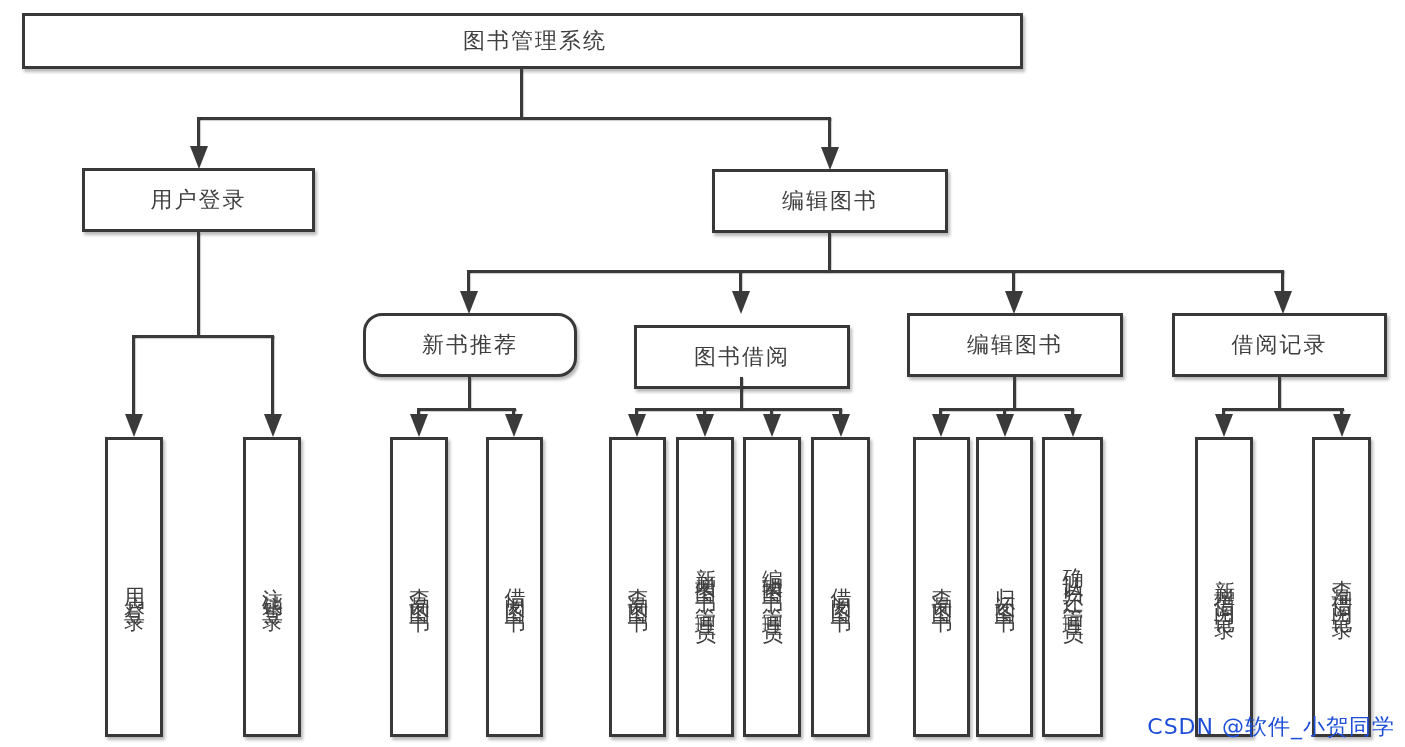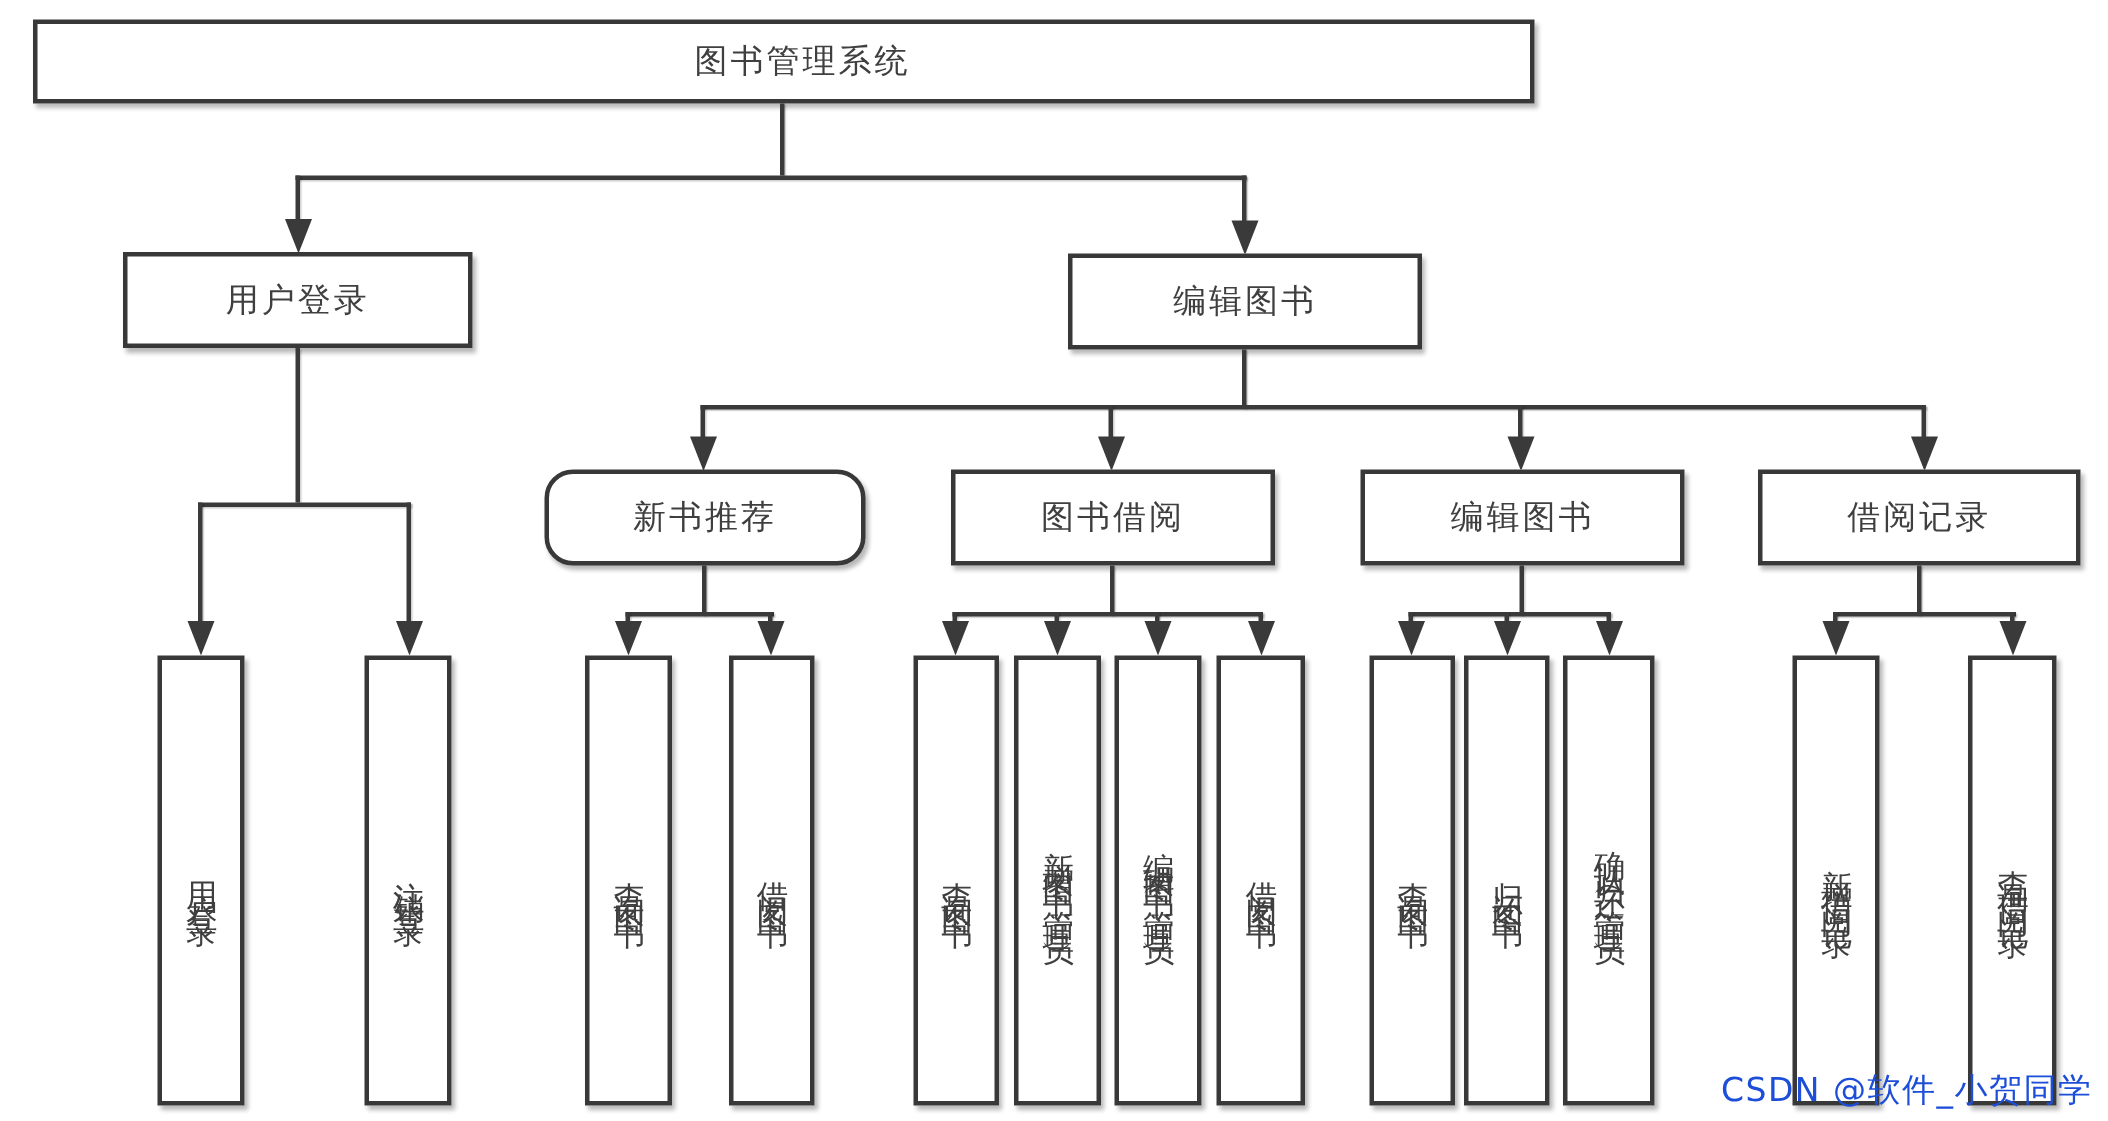--- a/index.html
+++ b/index.html
@@ -73,21 +73,21 @@
   <div class="v" style="left:739px; top:270px; height:23px;"></div>
   <div class="arrow" style="left:732px; top:291px;"></div>
   <div class="v" style="left:1012px; top:270px; height:23px;"></div>
   <div class="arrow" style="left:1005px; top:291px;"></div>
   <div class="v" style="left:1281px; top:270px; height:23px;"></div>
   <div class="arrow" style="left:1274px; top:291px;"></div>
 
   <div class="box" style="left:363px; top:313px; width:214px; height:64px;border-radius:19px;">
     <span>新书推荐</span>
   </div>
-  <div class="box" style="left:634px; top:313px; width:216px; height:64px;">
+  <div class="box" style="left:634px; top:325px; width:216px; height:64px;">
     <span>图书借阅</span>
   </div>
   <div class="box" style="left:907px; top:313px; width:216px; height:64px;">
     <span>编辑图书</span>
   </div>
   <div class="box" style="left:1172px; top:313px; width:215px; height:64px;">
     <span>借阅记录</span>
   </div>
 
   <div class="v" style="left:468px; top:377px; height:33px;"></div>

